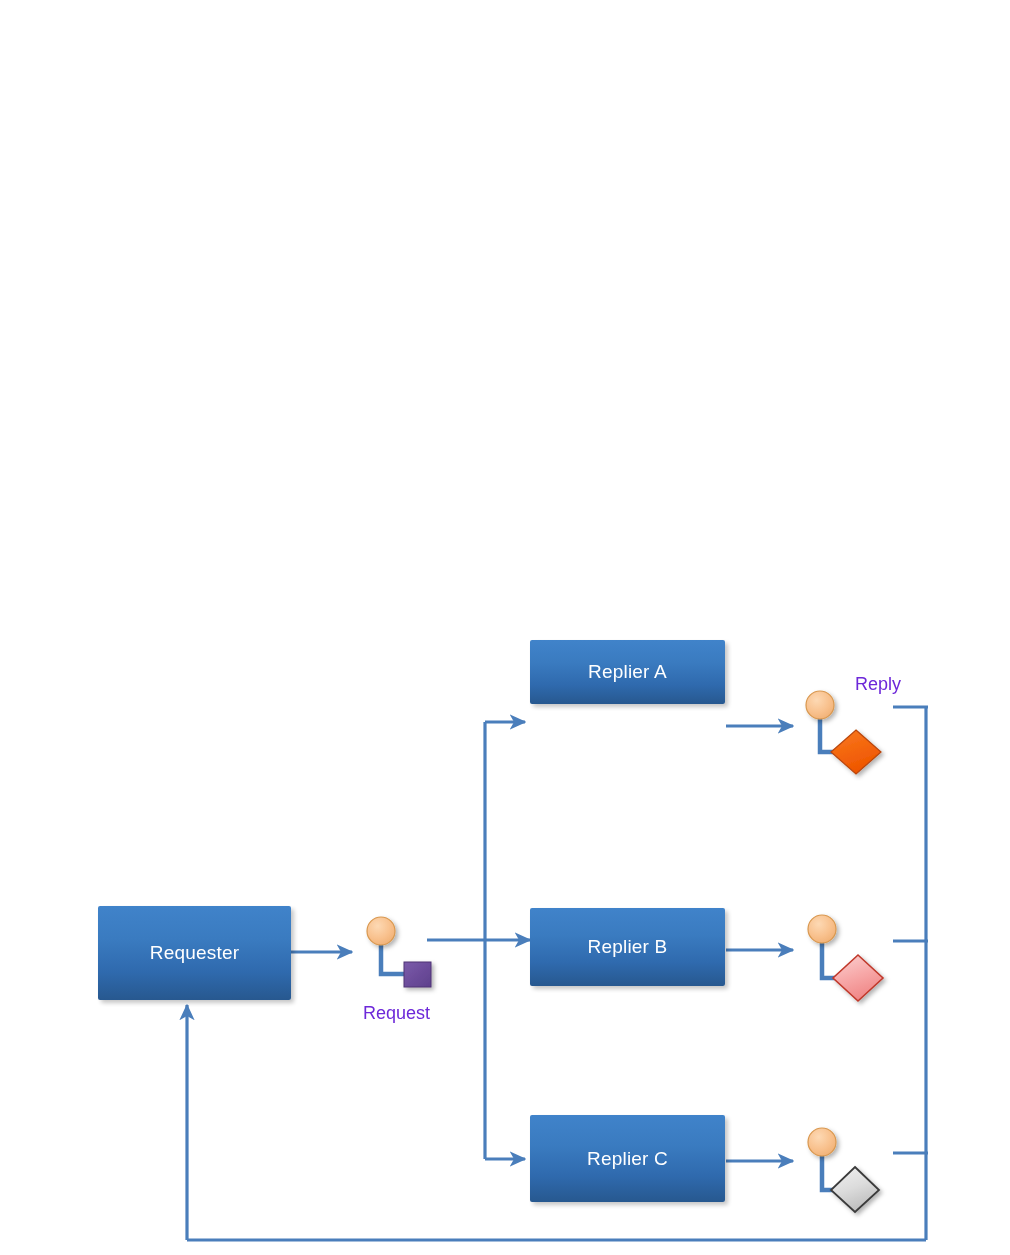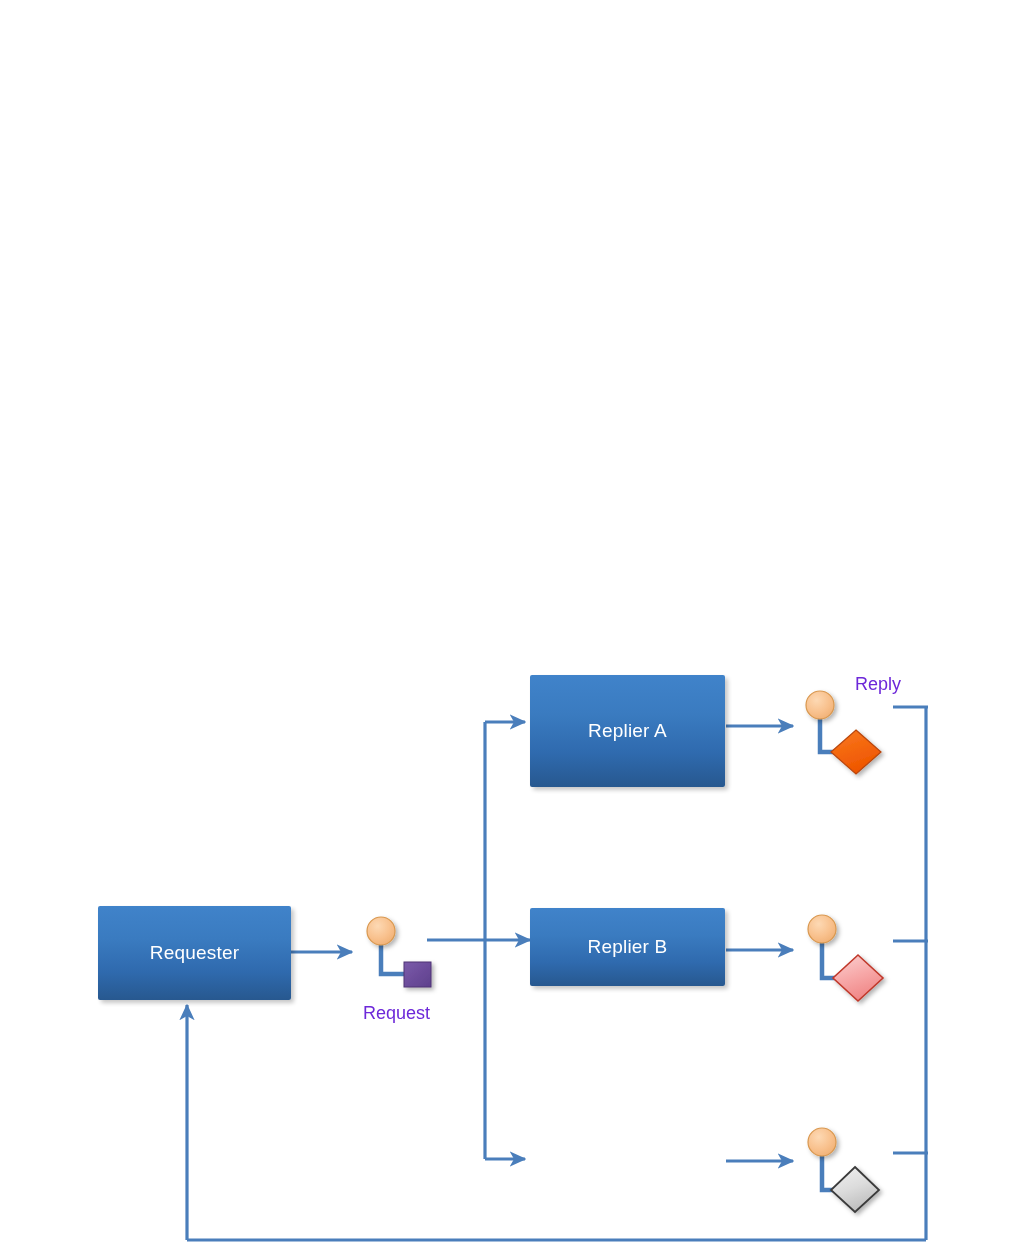--- a/index.html
+++ b/index.html
@@ -151,26 +151,29 @@
       <polyline points="822,1144 822,1190 844,1190" stroke="#4A7EBB" stroke-width="4.5" fill="none" stroke-linecap="butt" stroke-linejoin="miter"></polyline>
       <circle cx="822" cy="1142" r="14" fill="url(#circGrad)" stroke="#D9984F" stroke-width="1.2" filter="url(#dropShadow)"></circle>
       <polygon points="855,1167 879,1190 855,1212 831,1190" fill="url(#grayGrad)" stroke="#3A3A3A" stroke-width="1.8" filter="url(#dropShadow)"></polygon>
     </g>
   </svg>
 
   <div class="node-box" style="left:90px; top:906px; width:193px; height:94px;margin-left:8px;">
     <span class="node-label">Requester</span>
   </div>
 
-  <div class="node-box" style="left:530px; top:675px; width:195px; height:112px;">
+  <div class="node-box" style="left:530px; top:640px; width:195px; height:64px;">
     <span class="node-label">Replier A</span>
   </div>
 
   <div class="node-box" style="left:530px; top:908px; width:195px; height:78px;">
     <span class="node-label">Replier B</span>
   </div>
 
+  <div class="node-box" style="left:530px; top:1115px; width:195px; height:87px;">
+    <span class="node-label">Replier C</span>
+  </div>
 
   <div class="marker-label" style="left:363px; top:1003px;">Request</div>
 
   <div class="marker-label" style="left:855px; top:674px;">Reply</div>
 
 </div>
 
 </body></html>

